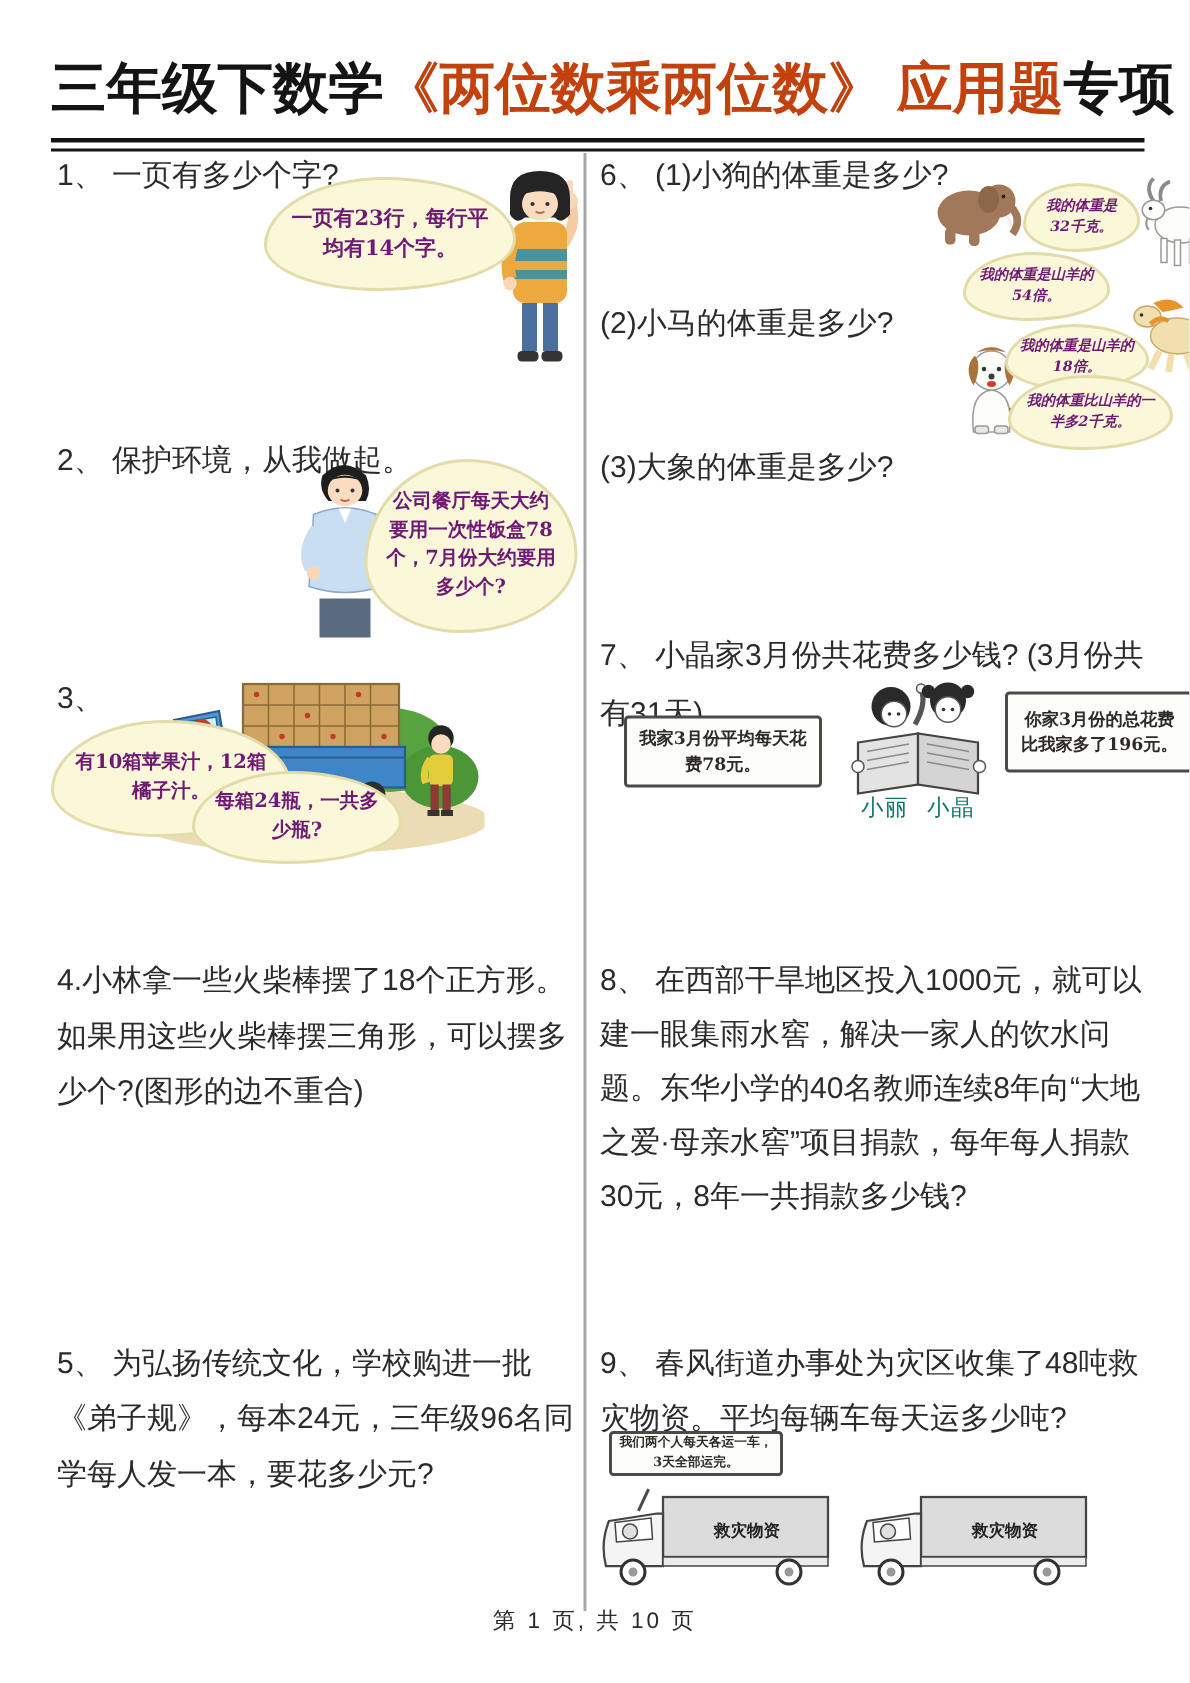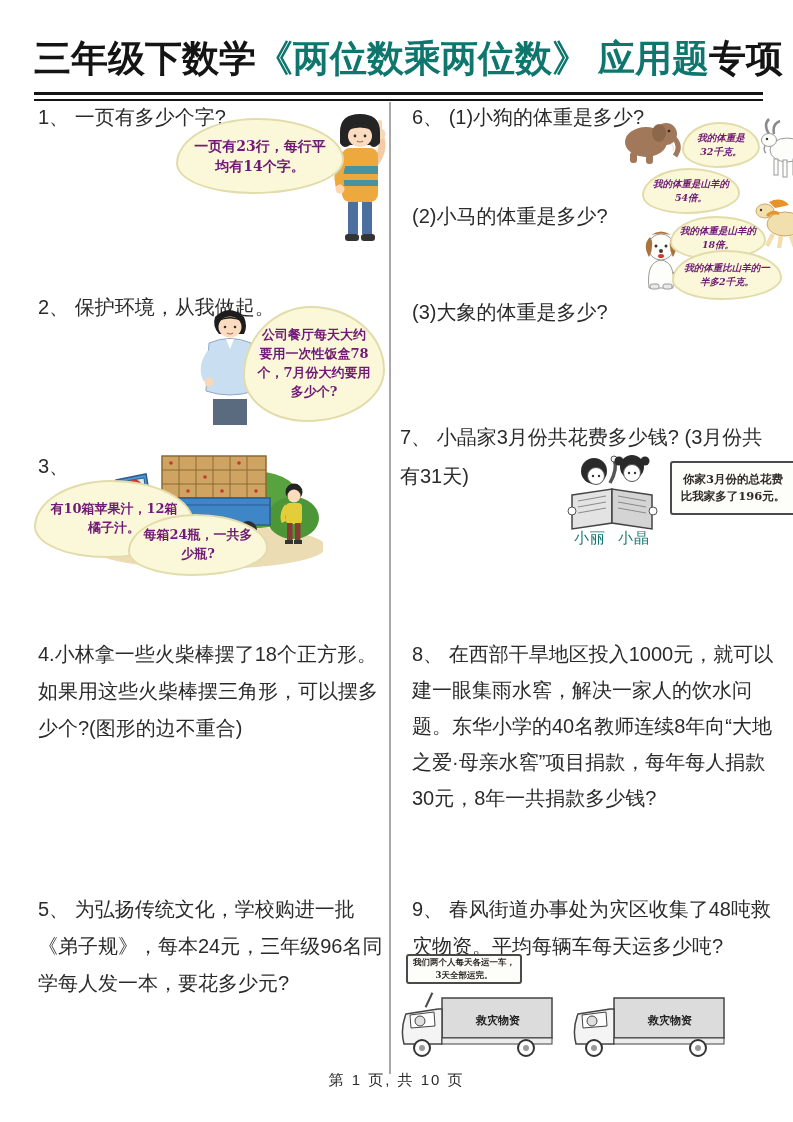--- a/index.html
+++ b/index.html
@@ -7,31 +7,31 @@
     position:relative; width:793px; height:1122px; margin:0 auto;
     background:#ffffff; overflow:hidden;
     font-family:"Liberation Sans", sans-serif; color:#232323;
   }
   
   .title {
     position:absolute; left:34px; top:34px; width:729px;
     font-size:37px; font-weight:900; white-space:nowrap; letter-spacing:0px;
   }
   .t-black { color:#141414; }
-  .t-red   { color:#0f766e;text-align:right; }
+  .t-red   { color:#c2410c;text-align:right; }
   .t-gap   { margin-left:9px; }
   .title-rule {
     position:absolute; left:34px; top:92px; width:729px; height:4px;
     border-top:3px solid #141414; border-bottom:2px solid #141414;
   }
   .divider { position:absolute; left:389px; top:102px; width:2px; height:972px; background:#a8a8a8; }
   
   .prob { position:absolute; font-size:20px; line-height:1.85; color:#2b2b2b; }
   .lcol { width:348px; }
-  .rcol { width:374px;margin-left:12px; }
+  .rcol { width:374px; }
   
   .cloud {
     position:absolute; box-sizing:border-box;
     background:#fbf8d9; border:2px solid #e2dcab;
     border-radius:48% 52% 55% 45% / 60% 55% 45% 40%;
     display:flex; align-items:center; justify-content:center; text-align:center;
     font-family:"DejaVu Serif", serif; font-weight:700; color:#701a75;
     padding:8px 12px; line-height:1.45;
   }
   
@@ -208,20 +208,21 @@
     <div class="cloud" style="left:54px; top:108px; width:96px; height:44px; font-size:9.5px; padding:4px 7px;">我的体重是山羊的18倍。</div>
     <div class="cloud" style="left:56px; top:142px; width:110px; height:50px; font-size:9.5px; padding:4px 8px;">我的体重比山羊的一半多2千克。</div>
   </div>
 
   <div class="prob rcol" style="left:400px; top:198px;">(2)小马的体重是多少?</div>
   <div class="prob rcol" style="left:400px; top:294px;">(3)大象的体重是多少?</div>
 
   <div class="prob" style="left:400px; top:386px; width:378px; line-height:1.95;margin-top:32px;">7、 小晶家3月份共花费多少钱? (3月份共有31天)</div>
 
   <div class="art" style="left:408px; top:453px; width:378px; height:100px;">
+    <div class="sbox" style="left:8px; top:24px; width:132px; height:48px; font-size:11.5px;">我家3月份平均每天花费78元。</div>
     <svg style="left:148px; top:0px;" width="112" height="78" viewBox="0 0 112 78">
       <path d="M54 30 Q62 16 58 6" stroke="#555" stroke-width="3.5" fill="none"></path>
       <circle cx="58" cy="6" r="3" fill="#f5f5f5" stroke="#555"></circle>
       <circle cx="38" cy="18" r="13" fill="#2a2a2a"></circle>
       <circle cx="40" cy="23" r="8.5" fill="#ffffff" stroke="#555"></circle>
       <path d="M30 16 Q40 8 50 16 Q40 12 30 16 Z" fill="#2a2a2a"></path>
       <circle cx="63" cy="8" r="4.5" fill="#2a2a2a"></circle>
         <circle cx="89" cy="8" r="4.5" fill="#2a2a2a"></circle>
       <circle cx="76" cy="14" r="12" fill="#2a2a2a"></circle>
       <circle cx="76" cy="20" r="8.5" fill="#ffffff" stroke="#555"></circle>

